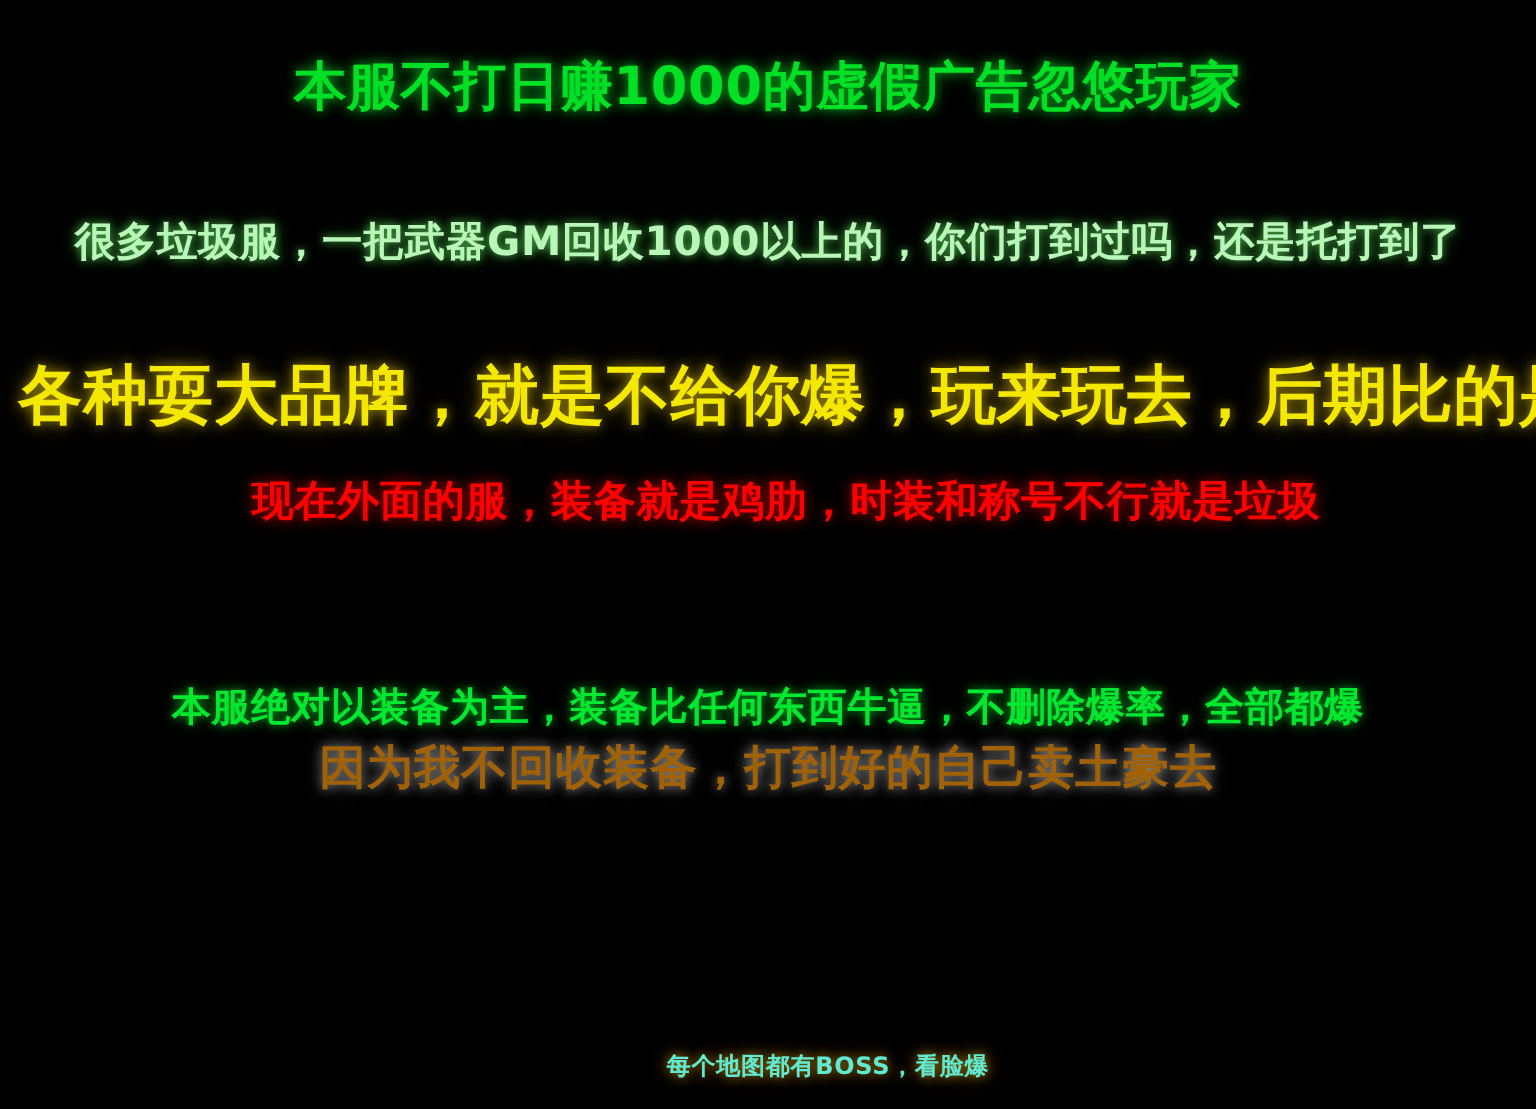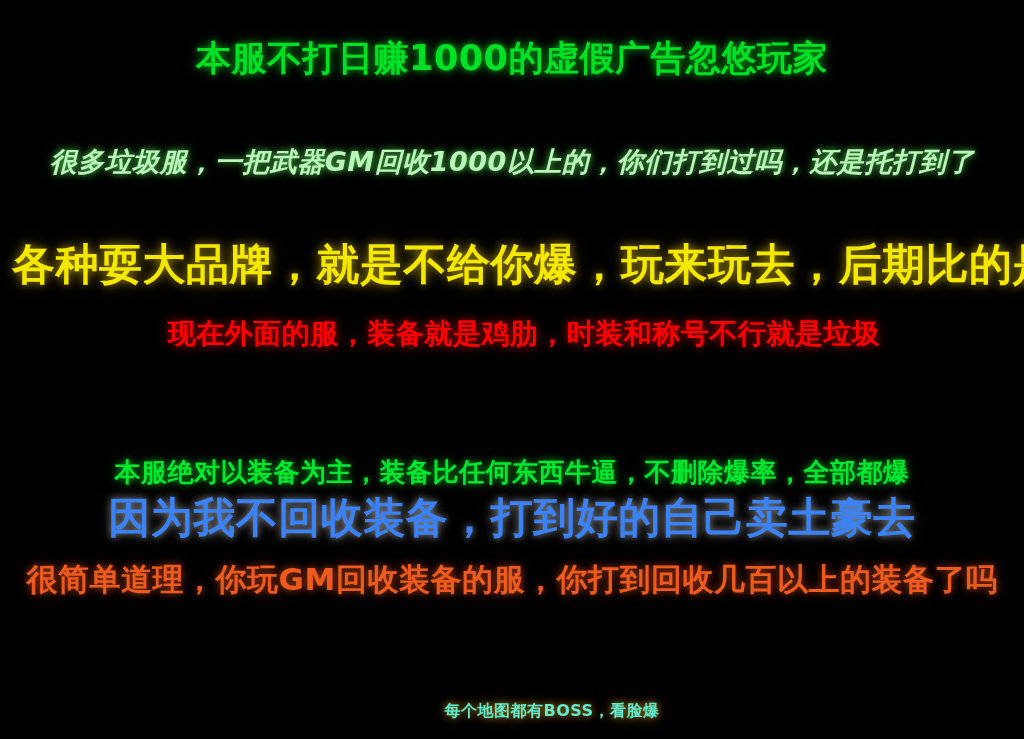--- a/index.html
+++ b/index.html
@@ -42,21 +42,20 @@
     text-shadow: 0 0 7px rgba(0,220,40,0.75), 0 0 14px rgba(0,180,30,0.40);
     text-align: center;
   }
 
   
   .l-sub1 {
     top: 148px;
     font-size: 27px;
     color: #b9f7b9;
     text-shadow: 0 0 6px rgba(110,240,110,0.70), 0 0 13px rgba(60,200,60,0.40);
-    font-style: italic;
   }
 
   
   .l-yellow-big {
     top: 243px;
     width: auto;
     left: 12px;
     text-align: left;
     font-size: 43px;
     color: #f5e800;
@@ -77,22 +76,22 @@
     top: 415px;
     font-size: 26px;
     color: #00e830;
     text-shadow: 0 0 6px rgba(0,215,45,0.70), 0 0 13px rgba(0,160,30,0.40);
     margin-top: 44px;
   }
 
   
   .l-white {
     top: 497px;
-    font-size: 42px;
-    color: #3b82f6;
+    font-size: 31px;
+    color: #a16207;
     text-shadow: 0 0 7px rgba(220,220,220,0.55), 0 0 15px rgba(160,160,160,0.35);
   }
 
   
   .l-orange {
     top: 564px;
     font-size: 31px;
     color: #ec5a1e;
     text-shadow: 0 0 7px rgba(225,85,25,0.65), 0 0 15px rgba(160,55,15,0.40);
   }
@@ -124,18 +123,17 @@
   <div class="line l-sub1">很多垃圾服，一把武器GM回收1000以上的，你们打到过吗，还是托打到了</div>
 
   <div class="line l-yellow-big">各种耍大品牌，就是不给你爆，玩来玩去，后期比的是称号和时装</div>
 
   <div class="line l-red">现在外面的服，装备就是鸡肋，时装和称号不行就是垃圾</div>
 
   <div class="line l-green">本服绝对以装备为主，装备比任何东西牛逼，不删除爆率，全部都爆</div>
 
   <div class="line l-white">因为我不回收装备，打到好的自己卖土豪去</div>
 
-  <div class="line l-orange">很简单道理，你玩GM回收装备的服，你打到回收几百以上的装备了吗</div>
 
 
   <div class="line l-gold">每个地图都有BOSS，看脸爆</div>
 
 </div>
 
 </body></html>

